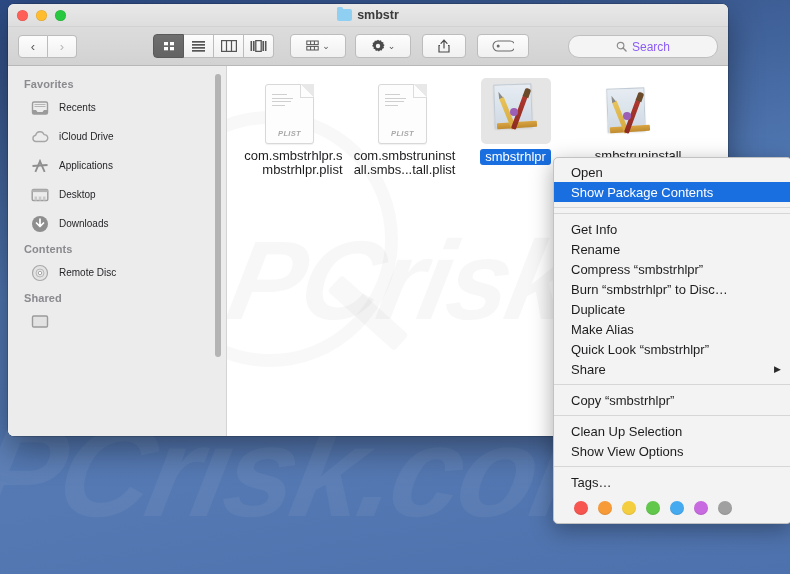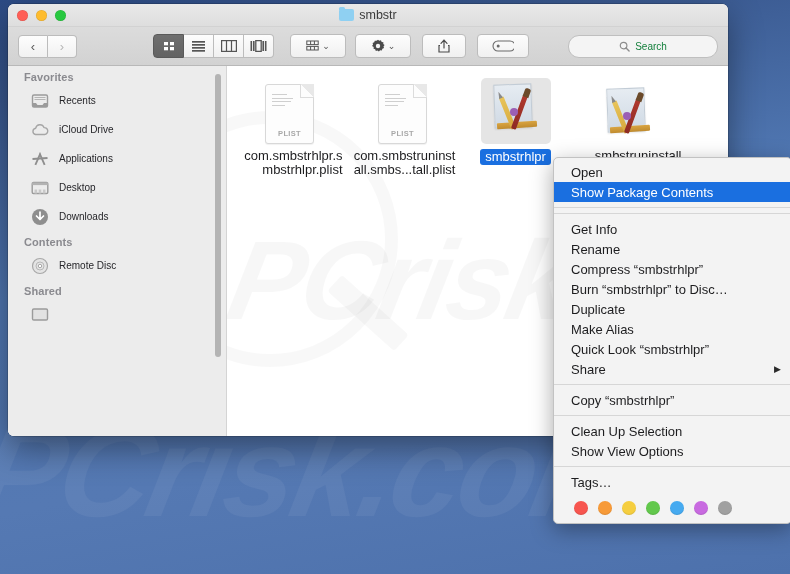--- a/index.html
+++ b/index.html
@@ -64,21 +64,21 @@
     gap: 5px;
   }
   .folder-ico {
     width: 15px; height: 12px; border-radius: 2px;
     background: #8fd0f2; position: relative; flex: 0 0 auto;
   }
   .folder-ico::before {
     content: ""; position: absolute; left: 0; top: -2px;
     width: 6px; height: 3px; border-radius: 1.5px 1.5px 0 0; background: #8fd0f2;
   }
-  #title-text { font-size: 12.5px; color: #3b3b3b; font-weight: 400; }
+  #title-text { font-size: 12.5px; color: #3b3b3b; font-weight: 700; }
 
   
   #toolbar {
     height: 38px;
     background: linear-gradient(to bottom, #dcdcdc, #d2d2d2);
     border-bottom: 1px solid #b8b8b8;
     display: flex; align-items: center;
     padding: 0 10px;
     flex: 0 0 auto;
     position: relative;
@@ -116,30 +116,31 @@
   .toolbtn.wide { width: 44px; }
   .tool-chev { font-size: 9px; color: #555; line-height: 1; }
 
   #searchbox {
     position: absolute; right: 10px; top: 8px;
     width: 148px; height: 21px;
     background: #f4f4f4;
     border: 1px solid #bfbfbf; border-radius: 11px;
     display: flex; align-items: center; justify-content: center; gap: 5px;
   }
-  #search-ph { font-size: 10px; color: #15803d; }
+  #search-ph { font-size: 12px; color: #8b5cf6; }
 
   
   #winbody { flex: 1 1 auto; display: flex; min-height: 0; position: relative; background:#fff; }
 
   
   #sidebar {
     width: 218px; flex: 0 0 218px;
     background: #ececec;
     border-right: 1px solid #d4d4d4;
+    padding-top: 7px;
     position: relative;
     overflow: hidden;
   }
   .sb-head {
     font-size: 11px; color: #8a8a8f; font-weight: bold;
     padding: 5px 0 3px 16px; letter-spacing: 0.1px;
   }
   .sb-item {
     height: 29px; display: flex; align-items: center;
     padding-left: 22px; gap: 9px;
@@ -186,21 +187,21 @@
   .file-name.sel {
     background: #1a6fe0; color: #fff; border-radius: 3px;
     width: auto; padding: 1px 5px; word-break: normal; white-space: nowrap;
   }
   .thumb-sel-bg { background: rgba(0,0,0,0.10); border-radius: 5px; padding: 4px 6px; }
 
   
   .plist {
     width: 47px; height: 58px; background: #fdfdfd;
     border: 1px solid #d8d8d8; border-radius: 3px;
-    position: relative; box-shadow: 0 1px 1px rgba(0,0,0,0.06);
+    position: relative; box-shadow: 0 1px 1px rgba(0,0,0,0.06); font-style: italic;
   }
   .plist::after {
     content:""; position:absolute; right:-1px; top:-1px;
     width:13px; height:13px;
     background: linear-gradient(225deg, #e8e8e8 50%, #fdfdfd 50%);
     border-left:1px solid #dcdcdc; border-bottom:1px solid #dcdcdc;
   }
   .plist .lines { position:absolute; left:6px; top:9px; width:22px; }
   .plist .lines i { display:block; height:1px; background:#cfcfcf; margin-bottom:2.5px; }
   .plist .lines i:nth-child(1){width:70%} .plist .lines i:nth-child(2){width:95%}

